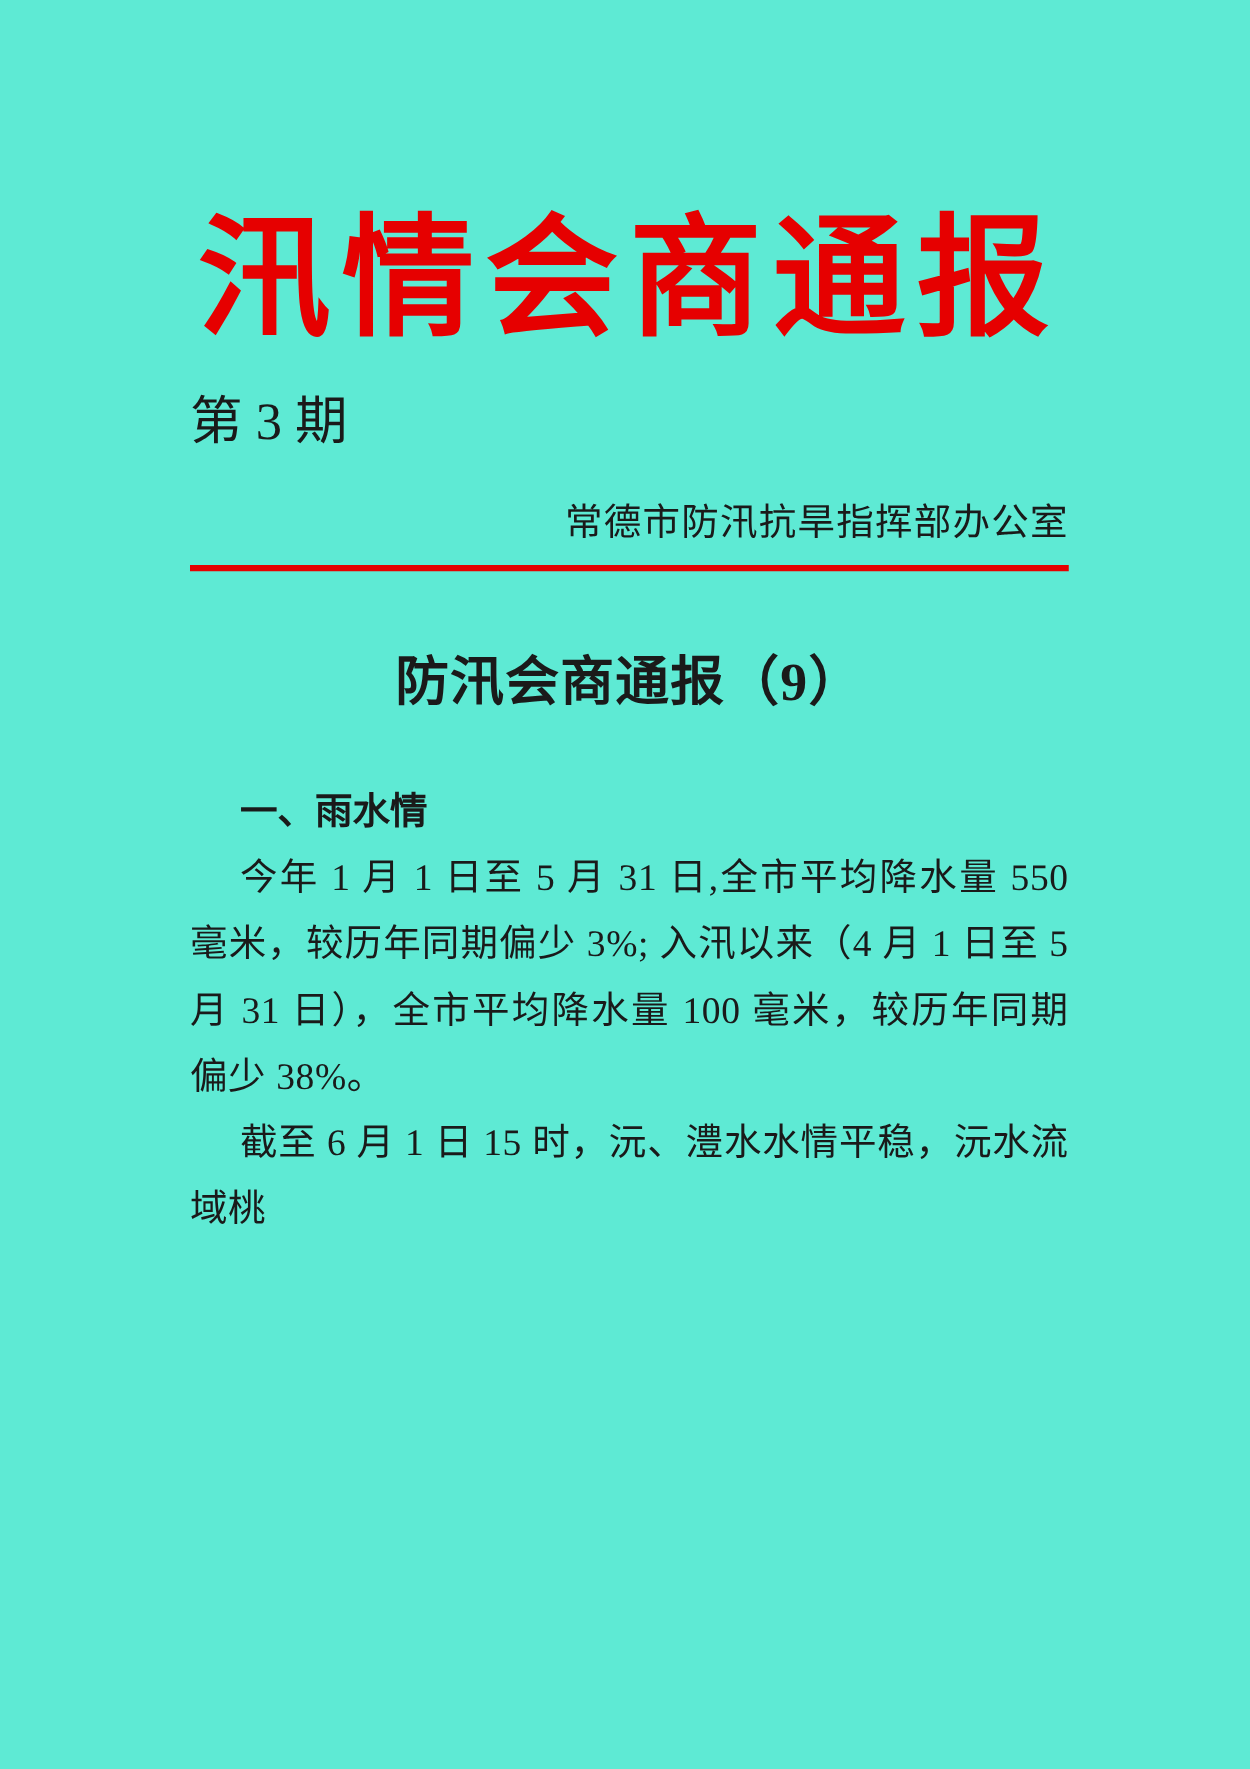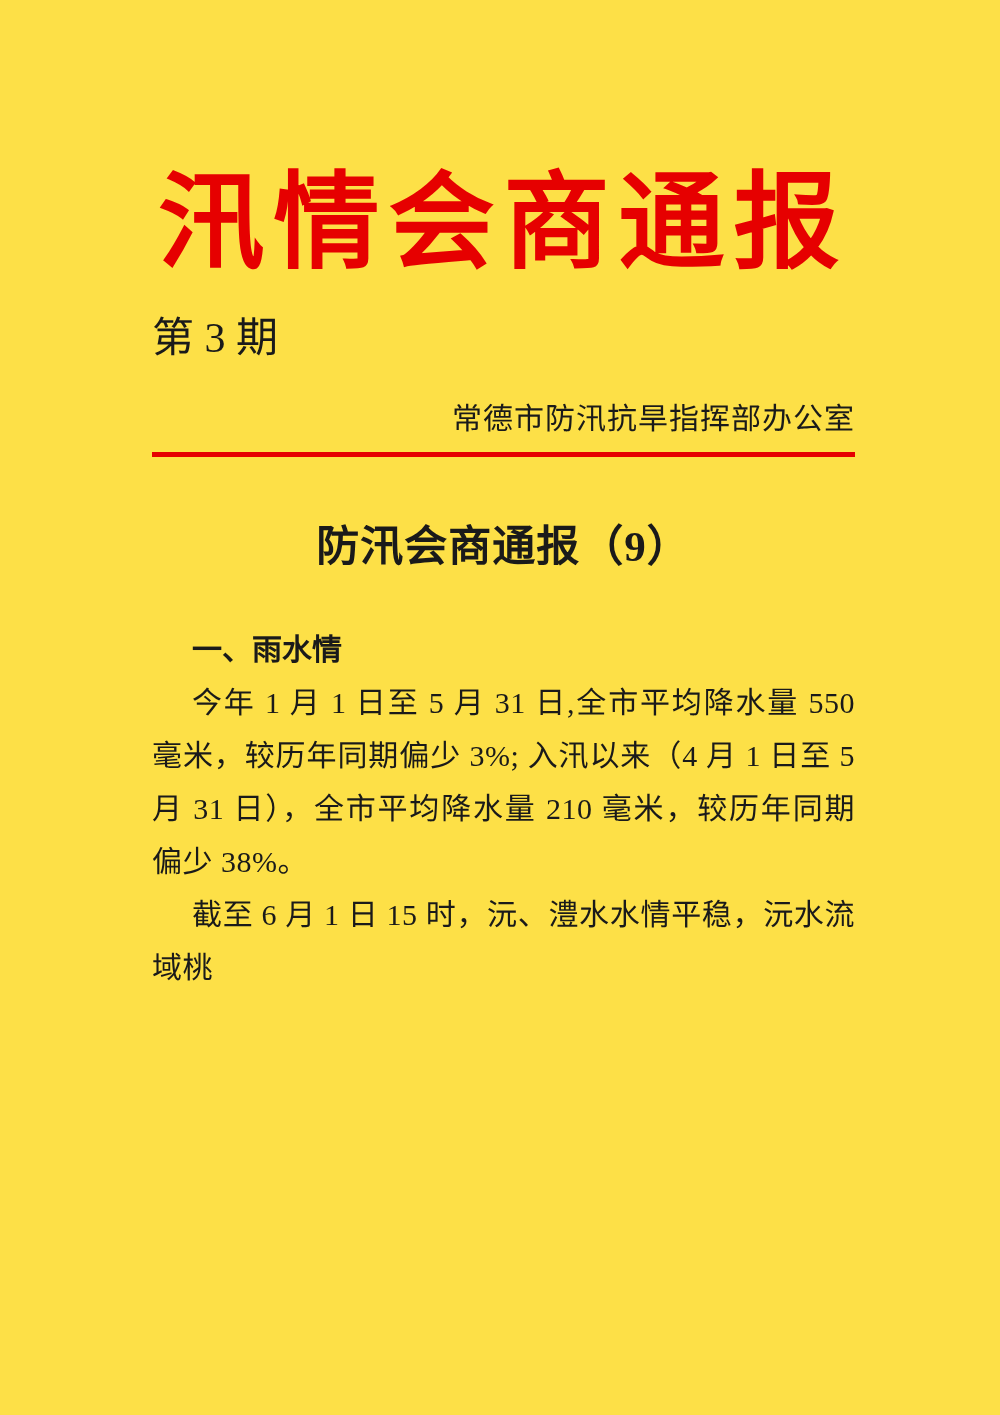--- a/index.html
+++ b/index.html
@@ -2,21 +2,21 @@
 <html lang="zh-CN" style="--red: #e60000; --ink: #1a1a1a;"><head>
 <meta charset="utf-8">
 <style>
   :root { --red: #e60000; --ink: #1a1a1a; }
   html, body { margin: 0; padding: 0; background: #ffffff; }
   .page {
     position: relative;
     width: 1000px;
     height: 1415px;
     margin: 0 auto;
-    background: #fde047;
+    background: #5eead4;
     box-sizing: border-box;
     padding: 155px 145px 0 152px;
     overflow: hidden;
     font-family: "Liberation Serif", serif;
     color: var(--ink);
   }
   .masthead {
     margin-top: 12px;
     text-align: center;
     color: var(--red);
@@ -91,18 +91,18 @@
   </div>
 
   <div class="rule"></div>
 
   <h1 class="doc-title">防汛会商通报（9）</h1>
 
   <div class="body-block">
 
     <h2 class="section-heading">一、雨水情</h2>
 
-    <p class="body-para">今年 1 月 1 日至 5 月 31 日,全市平均降水量 550 毫米，较历年同期偏少 3%; 入汛以来（4 月 1 日至 5 月 31 日），全市平均降水量 210 毫米，较历年同期偏少 38%。</p>
+    <p class="body-para">今年 1 月 1 日至 5 月 31 日,全市平均降水量 550 毫米，较历年同期偏少 3%; 入汛以来（4 月 1 日至 5 月 31 日），全市平均降水量 100 毫米，较历年同期偏少 38%。</p>
 
     <p class="body-para">截至 6 月 1 日 15 时，沅、澧水水情平稳，沅水流域桃</p>
   </div>
 
 </div>
 
 </body></html>

